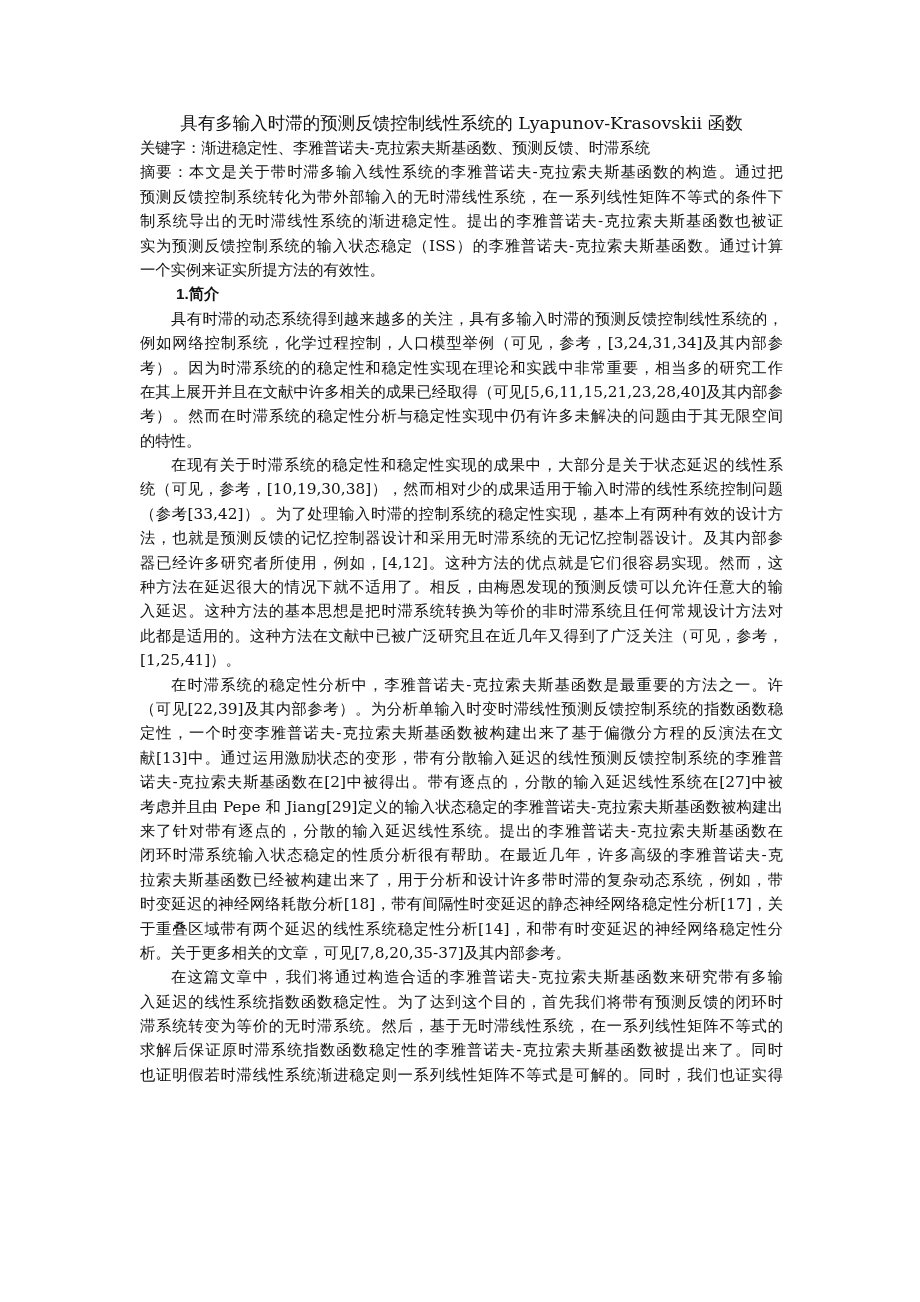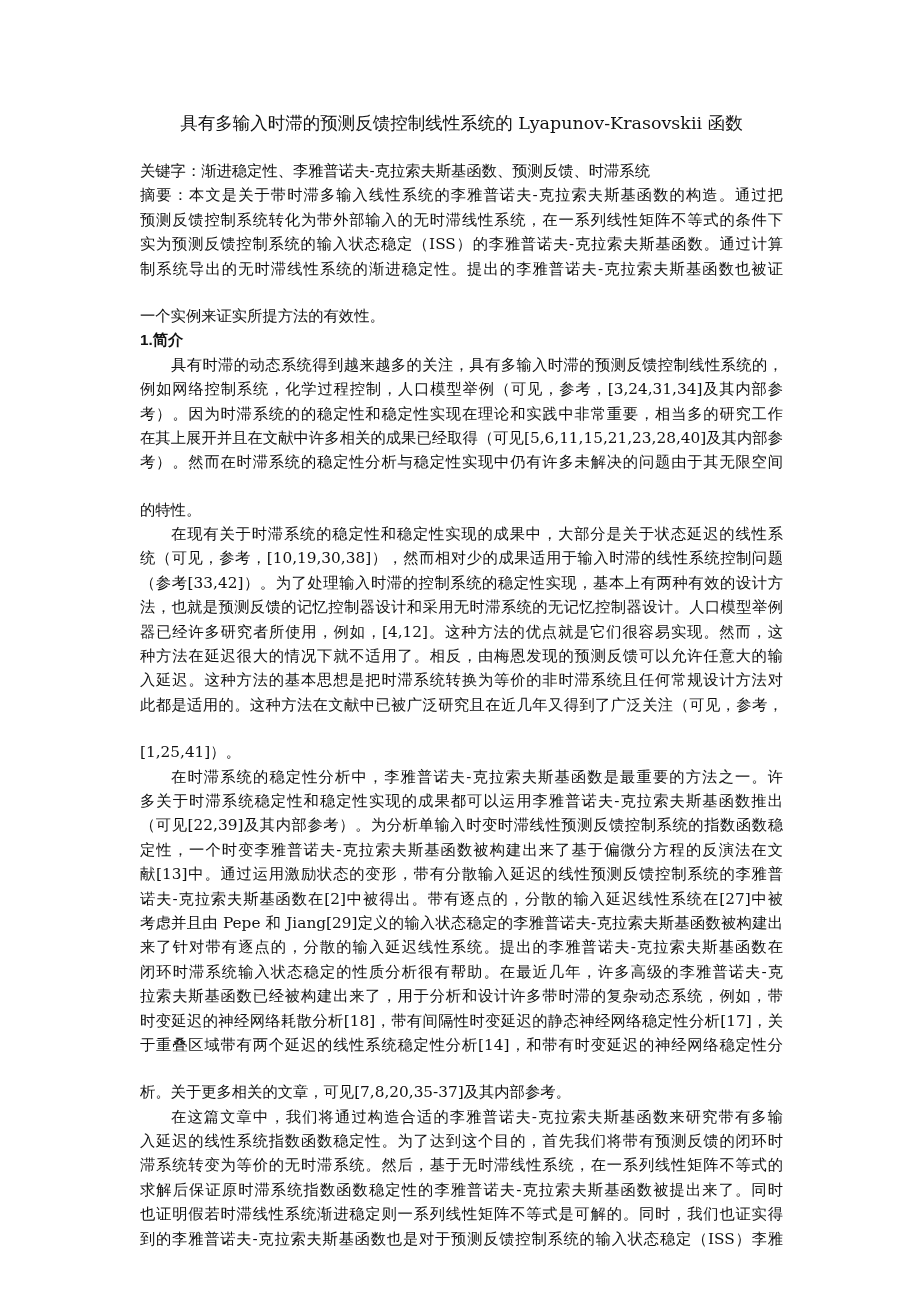--- a/index.html
+++ b/index.html
@@ -2,79 +2,77 @@
 <html><head>
 <meta charset="utf-8">
 <style>
   html, body { margin: 0; padding: 0; background: #ffffff; }
   body { width: 920px; height: 1302px; position: relative; overflow: hidden;
          font-family: "DejaVu Serif", "Liberation Serif", serif; color: #111; }
   .page { position: absolute; left: 140px; top: 110px; width: 643px; }
   .line { height: 24.4px; line-height: 24.4px; font-size: 15.3px; white-space: nowrap;
           text-align: justify; text-align-last: justify; overflow: visible; letter-spacing: 0px; }
   .title { font-size: 17.5px; text-align: right; text-align-last: center; height: 26px; line-height: 26px; }
-  .last { text-align-last: left; margin-top: 23px; }
+  .last { text-align-last: left; }
   .indent { padding-left: 31px; }
-  .heading { font-family: "Liberation Sans", "DejaVu Sans", sans-serif; font-weight: bold; text-align-last: left; }
+  .heading { font-family: "Liberation Sans", "DejaVu Sans", sans-serif; font-weight: bold; text-align-last: left; margin-left: 36px; }
 </style>
 </head>
 <body>
 
 <div class="page">
   <div class="line title">具有多输入时滞的预测反馈控制线性系统的 Lyapunov-Krasovskii  函数</div>
   <div class="line last">关键字：渐进稳定性、李雅普诺夫-克拉索夫斯基函数、预测反馈、时滞系统</div>
 
   <div>
     <div class="line">摘要：本文是关于带时滞多输入线性系统的李雅普诺夫-克拉索夫斯基函数的构造。通过把</div>
     <div class="line">预测反馈控制系统转化为带外部输入的无时滞线性系统，在一系列线性矩阵不等式的条件下</div>
+    <div class="line">制系统导出的无时滞线性系统的渐进稳定性。提出的李雅普诺夫-克拉索夫斯基函数也被证</div>
     <div class="line">实为预测反馈控制系统的输入状态稳定（ISS）的李雅普诺夫-克拉索夫斯基函数。通过计算</div>
-    <div class="line">制系统导出的无时滞线性系统的渐进稳定性。提出的李雅普诺夫-克拉索夫斯基函数也被证</div>
     <div class="line last">一个实例来证实所提方法的有效性。</div>
   </div>
 
   <div class="line heading">1.简介</div>
 
   <div>
     <div class="line indent">具有时滞的动态系统得到越来越多的关注，具有多输入时滞的预测反馈控制线性系统的，</div>
     <div class="line">例如网络控制系统，化学过程控制，人口模型举例（可见，参考，[3,24,31,34]及其内部参</div>
     <div class="line">考）。因为时滞系统的的稳定性和稳定性实现在理论和实践中非常重要，相当多的研究工作</div>
     <div class="line">在其上展开并且在文献中许多相关的成果已经取得（可见[5,6,11,15,21,23,28,40]及其内部参</div>
     <div class="line">考）。然而在时滞系统的稳定性分析与稳定性实现中仍有许多未解决的问题由于其无限空间</div>
     <div class="line last">的特性。</div>
   </div>
 
   <div>
     <div class="line indent">在现有关于时滞系统的稳定性和稳定性实现的成果中，大部分是关于状态延迟的线性系</div>
     <div class="line">统（可见，参考，[10,19,30,38]），然而相对少的成果适用于输入时滞的线性系统控制问题</div>
     <div class="line">（参考[33,42]）。为了处理输入时滞的控制系统的稳定性实现，基本上有两种有效的设计方</div>
-    <div class="line">法，也就是预测反馈的记忆控制器设计和采用无时滞系统的无记忆控制器设计。人口模型举例</div>
+    <div class="line">法，也就是预测反馈的记忆控制器设计和采用无时滞系统的无记忆控制器设计。及其内部参</div>
     <div class="line">器已经许多研究者所使用，例如，[4,12]。这种方法的优点就是它们很容易实现。然而，这</div>
     <div class="line">种方法在延迟很大的情况下就不适用了。相反，由梅恩发现的预测反馈可以允许任意大的输</div>
     <div class="line">入延迟。这种方法的基本思想是把时滞系统转换为等价的非时滞系统且任何常规设计方法对</div>
     <div class="line">此都是适用的。这种方法在文献中已被广泛研究且在近几年又得到了广泛关注（可见，参考，</div>
     <div class="line last">[1,25,41]）。</div>
   </div>
 
   <div>
     <div class="line indent">在时滞系统的稳定性分析中，李雅普诺夫-克拉索夫斯基函数是最重要的方法之一。许</div>
-    <div class="line">多关于时滞系统稳定性和稳定性实现的成果都可以运用李雅普诺夫-克拉索夫斯基函数推出</div>
     <div class="line">（可见[22,39]及其内部参考）。为分析单输入时变时滞线性预测反馈控制系统的指数函数稳</div>
     <div class="line">定性，一个时变李雅普诺夫-克拉索夫斯基函数被构建出来了基于偏微分方程的反演法在文</div>
     <div class="line">献[13]中。通过运用激励状态的变形，带有分散输入延迟的线性预测反馈控制系统的李雅普</div>
     <div class="line">诺夫-克拉索夫斯基函数在[2]中被得出。带有逐点的，分散的输入延迟线性系统在[27]中被</div>
     <div class="line">考虑并且由 Pepe 和 Jiang[29]定义的输入状态稳定的李雅普诺夫-克拉索夫斯基函数被构建出</div>
     <div class="line">来了针对带有逐点的，分散的输入延迟线性系统。提出的李雅普诺夫-克拉索夫斯基函数在</div>
     <div class="line">闭环时滞系统输入状态稳定的性质分析很有帮助。在最近几年，许多高级的李雅普诺夫-克</div>
     <div class="line">拉索夫斯基函数已经被构建出来了，用于分析和设计许多带时滞的复杂动态系统，例如，带</div>
     <div class="line">时变延迟的神经网络耗散分析[18]，带有间隔性时变延迟的静态神经网络稳定性分析[17]，关</div>
     <div class="line">于重叠区域带有两个延迟的线性系统稳定性分析[14]，和带有时变延迟的神经网络稳定性分</div>
     <div class="line last">析。关于更多相关的文章，可见[7,8,20,35-37]及其内部参考。</div>
   </div>
 
   <div>
     <div class="line indent">在这篇文章中，我们将通过构造合适的李雅普诺夫-克拉索夫斯基函数来研究带有多输</div>
     <div class="line">入延迟的线性系统指数函数稳定性。为了达到这个目的，首先我们将带有预测反馈的闭环时</div>
     <div class="line">滞系统转变为等价的无时滞系统。然后，基于无时滞线性系统，在一系列线性矩阵不等式的</div>
     <div class="line">求解后保证原时滞系统指数函数稳定性的李雅普诺夫-克拉索夫斯基函数被提出来了。同时</div>
     <div class="line">也证明假若时滞线性系统渐进稳定则一系列线性矩阵不等式是可解的。同时，我们也证实得</div>
-    <div class="line">到的李雅普诺夫-克拉索夫斯基函数也是对于预测反馈控制系统的输入状态稳定（ISS）李雅</div>
   </div>
 </div>
 
 </body></html>

